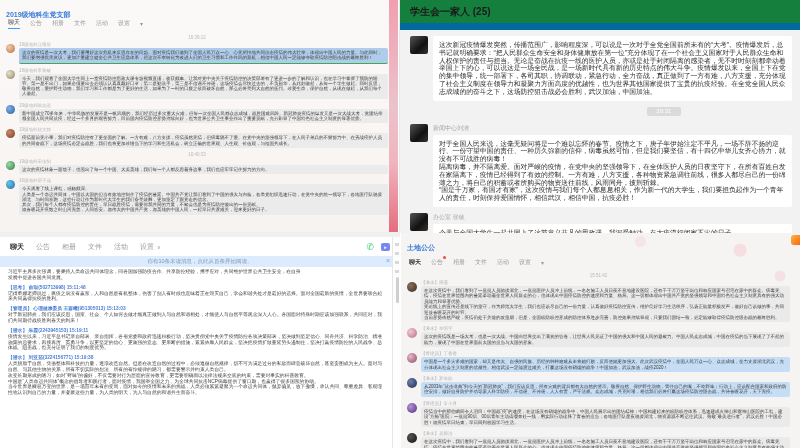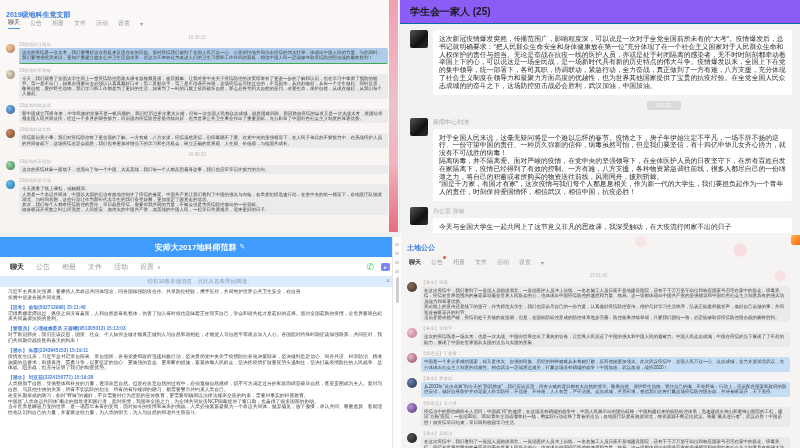--- a/index.html
+++ b/index.html
@@ -29,21 +29,21 @@
   .tl-msg:nth-of-type(7) .tl-avatar { background:radial-gradient(circle at 35% 35%,#9fd8a8,#2e7d46); }
   .tl-msg:nth-of-type(8) .tl-avatar { background:radial-gradient(circle at 35% 35%,#6ac3e8,#1f6fa8); }
   .tl-content { flex:1; }
   .tl-name { font-size:4.5px; color:#b5b5b5; margin-bottom:1px; }
   .tl-text { font-size:4.5px; line-height:5.3px; color:#3c3c3c;
     background:#ebebeb; border-radius:2px; padding:2px 3px; }
   .tl-text.hl { background:#afcdea; border-bottom:1.5px solid #3faa4f; }
 
   
   #q-tr { left:400px; top:0; width:400px; height:233px; background:#f2f2f2; }
-  .tr-header { background:#8b5cf6; border-bottom:1px solid #0369a1; padding:5px 10px 4px;
+  .tr-header { background:#15803d; border-bottom:7px solid #0369a1; padding:5px 10px 4px;
     font-size:10px; font-weight:bold; color:#1b1b1b; }
   .tr-body { padding:6px 8px 0 10px; }
   .tr-msg { display:flex; gap:5px; margin-bottom:6px; }
   .tr-avatar { width:18px; height:18px; flex:0 0 18px; border-radius:2px;
     background:linear-gradient(135deg,#555 0%,#111 60%,#333 100%); }
   .tr-wrap { flex:1; }
   .tr-name { font-size:6px; color:#a6a6a6; margin-bottom:2px; }
   .tr-card { background:#fff; border-radius:2px; padding:5px 6px; font-size:6.8px;
     line-height:7.8px; color:#2e2e2e; }
   .tr-pill { width:34px; margin:4px auto 8px 62%; text-align:center; background:#dadada;
@@ -206,24 +206,20 @@
         <div class="tr-wrap">
           <div class="tr-name">办公室 张敏</div>
           <div class="tr-card pre">今天与全国大学生一起共同上了这节意义非凡的思政课，我深受触动，在大疫流行闭家不出的日子</div>
         </div>
       </div>
     </div>
   </div>
 
   <div class="q" id="q-bl">
     <div class="bl-topstrip"></div>
-    <div class="bl-titlebar">
-      <span class="bl-title">安师大2017地科师范群</span>
-      <span class="bl-pencil">✎</span>
-    </div>
     <div class="bl-tabs">
       <span class="tab active">聊天</span>
       <span class="tab">公告</span>
       <span class="tab">相册</span>
       <span class="tab">文件</span>
       <span class="tab">活动</span>
       <span class="tab">设置</span>
       <span class="chev">∨</span>
       <span class="bl-icons">
         <span class="bl-phone">✆</span>

